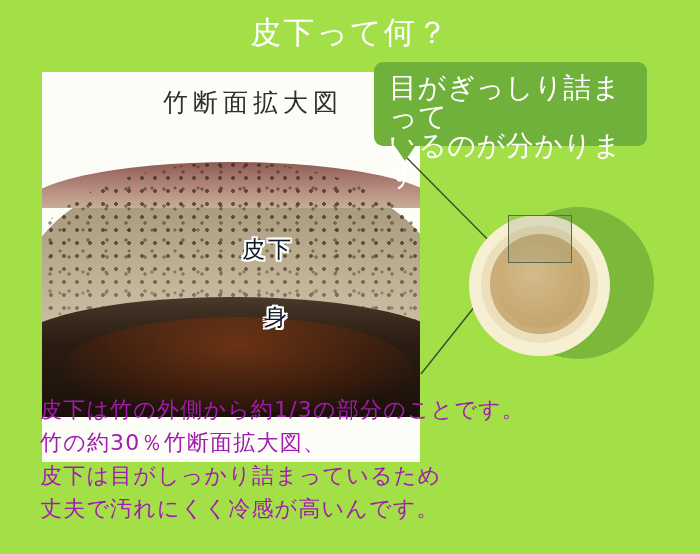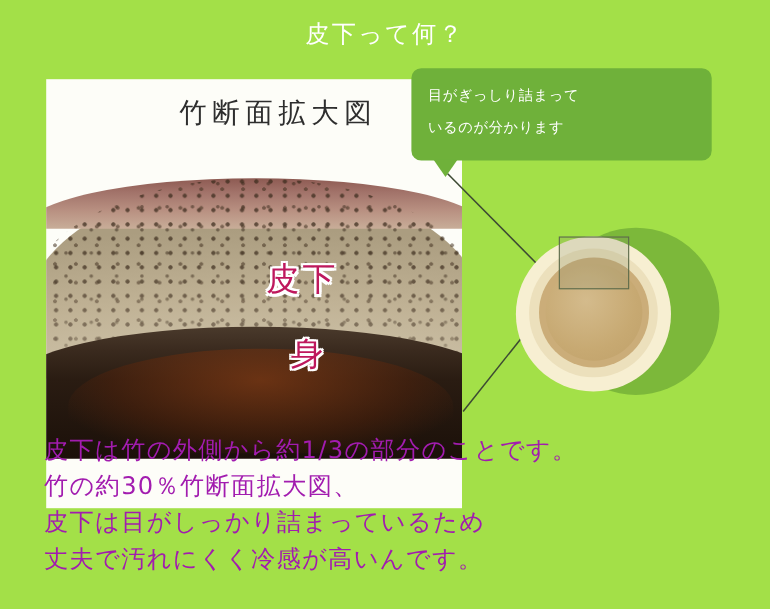--- a/index.html
+++ b/index.html
@@ -23,21 +23,21 @@
   }
 
   
   .title {
     position: absolute;
     left: 0;
     top: 10px;
     width: 700px;
     text-align: center;
     color: #ffffff;
-    font-size: 22px;
+    font-size: 31px;
     letter-spacing: 2px;
     font-weight: 400;
     line-height: 44px;
     white-space: nowrap;
   }
 
   
   .photo-panel {
     position: absolute;
     left: 42px;
@@ -114,22 +114,22 @@
     position: absolute;
     left: 20px;
     top: 245px;
     width: 350px;
     height: 95px;
     background: radial-gradient(ellipse at 50% 30%, rgba(128,58,20,0.75) 0%, rgba(86,36,12,0.45) 55%, rgba(0,0,0,0) 80%);
     border-radius: 50% 50% 0 0 / 55% 55% 0 0;
   }
   .label-on-photo {
     position: absolute;
-    font-size: 30px;
-    color: #be185d;
+    font-size: 23px;
+    color: #0f172a;
     text-shadow:
       -2px -2px 0 #fff, 2px -2px 0 #fff, -2px 2px 0 #fff, 2px 2px 0 #fff,
       0 -2px 0 #fff, 0 2px 0 #fff, -2px 0 0 #fff, 2px 0 0 #fff;
     letter-spacing: 3px;
     white-space: nowrap;
   }
   .label-skin { left: 200px; top: 162px; }
   .label-flesh { left: 222px; top: 230px; }
 
   
@@ -139,21 +139,21 @@
     top: 62px;
     width: 273px;
     height: 84px;
     background: #6fb13a;
     border-radius: 9px;
     box-sizing: border-box;
     padding: 11px 13px 0 15px;
   }
   .bubble-text {
     color: #ffffff;
-    font-size: 13px;
+    font-size: 28px;
     line-height: 29px;
     letter-spacing: 0.5px;
   }
   .bubble-tail {
     position: absolute;
     left: 394px;
     top: 145px;
     width: 0;
     height: 0;
     border-left: 11px solid transparent;

